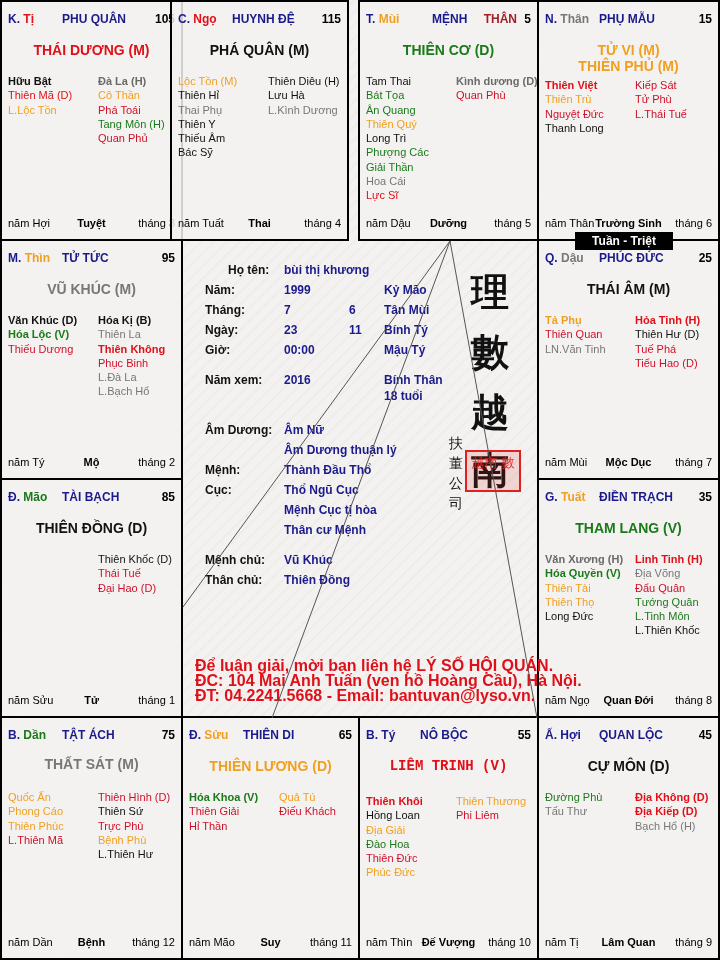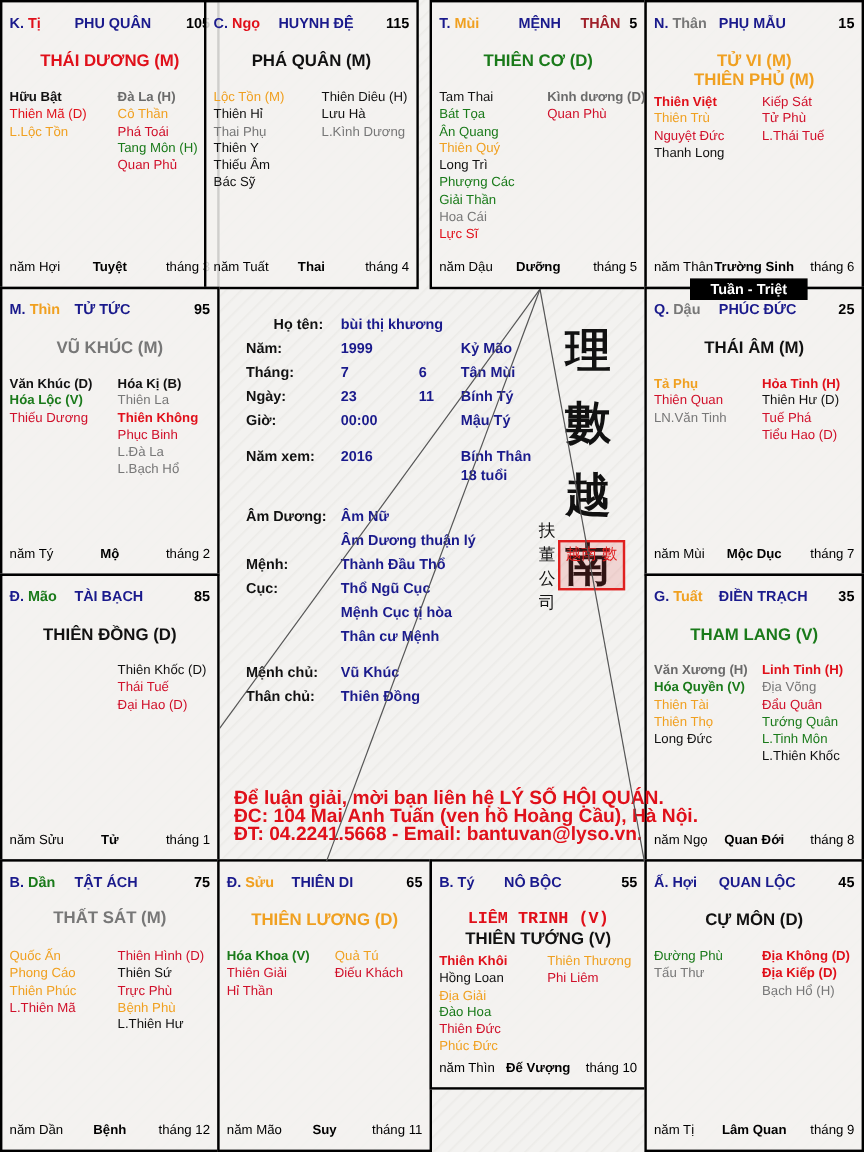--- a/index.html
+++ b/index.html
@@ -283,28 +283,27 @@
       <div class="col r">
         <div style="color: rgb(240, 160, 32);">Quả Tú</div>
         <div style="color: rgb(208, 16, 42);">Điếu Khách</div>
       </div>
       <div class="ftr">
         <span class="nam">năm Mão</span>
         <span class="stage">Suy</span>
         <span class="thang">tháng 11</span>
       </div>
     </div>
-  <div class="cell" style="left:358px;top:716px;width:181px;height:192px;">
+  <div class="cell" style="left:358px;top:716px;width:181px;height:244px;">
       <div class="hdr">
         <span class="branch"><span class="dot">B.</span> <span style="color: rgb(26, 26, 140);">Tý</span></span>
         <span class="palace" style="left: 54px;">NÔ BỘC</span>
         <span class="age">55</span>
       </div>
       <div class="main" style="top: 40px; color: rgb(224, 16, 26); font-family: Liberation Mono, monospace;">LIÊM TRINH (V)</div>
-      <div class="main" style="top: 56px; color: rgb(17, 17, 17);">THIÊN TƯỚNG (V)</div>
       <div class="col l" style="top: 76px;">
         <div class="b" style="color: rgb(224, 16, 26);">Thiên Khôi</div>
         <div style="color: rgb(17, 17, 17);">Hồng Loan</div>
         <div style="color: rgb(240, 160, 32);">Địa Giải</div>
         <div style="color: rgb(26, 122, 26);">Đào Hoa</div>
         <div style="color: rgb(208, 16, 42);">Thiên Đức</div>
         <div style="color: rgb(240, 160, 32);">Phúc Đức</div>
       </div>
       <div class="col r" style="top: 76px;">
         <div style="color: rgb(240, 160, 32);">Thiên Thương</div>

